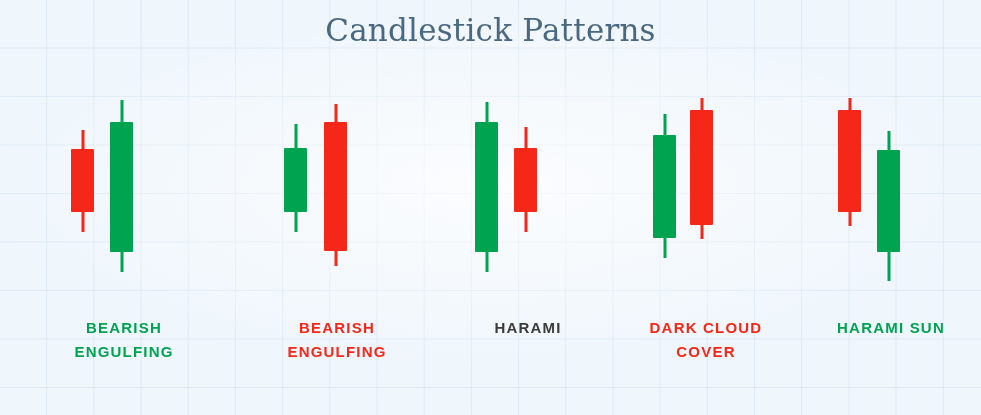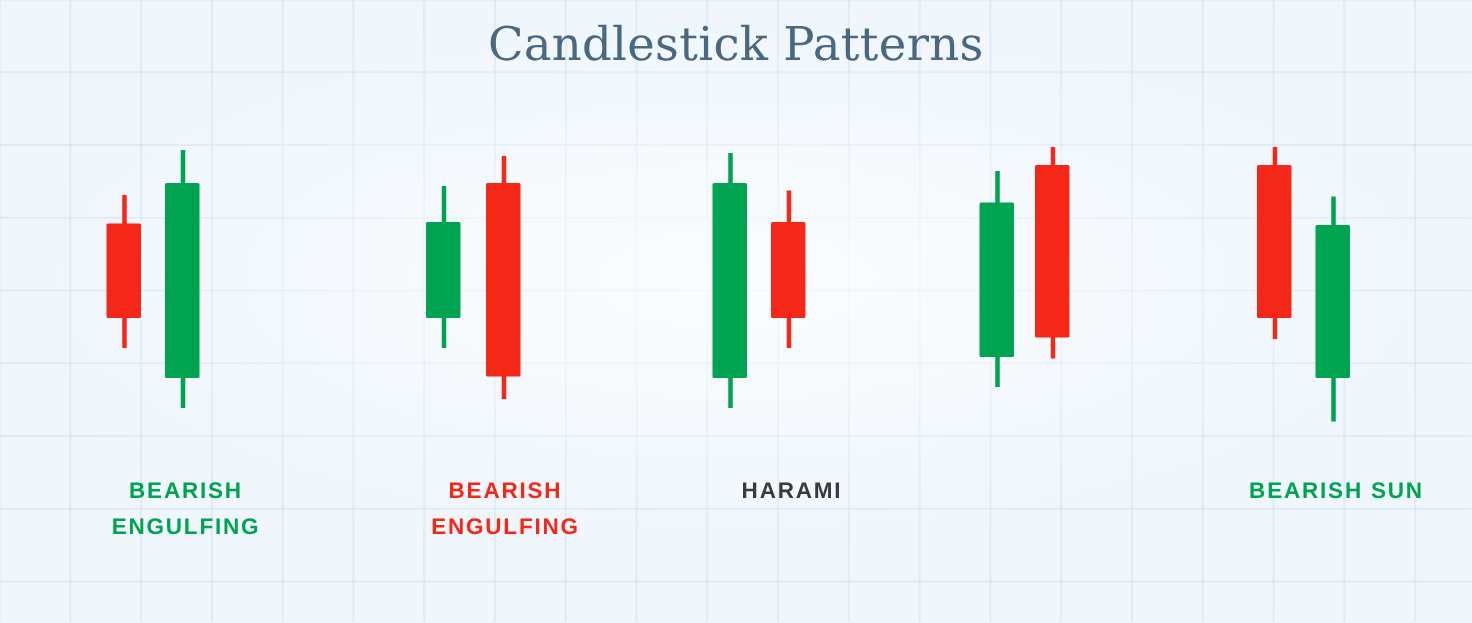--- a/index.html
+++ b/index.html
@@ -184,32 +184,34 @@
           <div class="candle up" style="left: 27px;">
             <div class="wick" style="top: 114px; height: 144px;"></div>
             <div class="body" style="top: 135px; height: 103px;"></div>
           </div>
           <div class="candle down" style="left: 64px;">
             <div class="wick" style="top: 98px; height: 141px;"></div>
             <div class="body" style="top: 110px; height: 115px;"></div>
           </div>
         </div>
         <div class="pattern-label bearish">
+          <span class="lbl-line">DARK CLOUD</span>
+          <span class="lbl-line">COVER</span>
         </div>
       </div>
       <div class="pattern-group" style="left: 811px; width: 160px;">
         <div class="candle-area">
           <div class="candle down" style="left: 27px;">
             <div class="wick" style="top: 98px; height: 128px;"></div>
             <div class="body" style="top: 110px; height: 102px;"></div>
           </div>
           <div class="candle up" style="left: 66px;">
             <div class="wick" style="top: 131px; height: 150px;"></div>
             <div class="body" style="top: 150px; height: 102px;"></div>
           </div>
         </div>
         <div class="pattern-label bullish">
-          <span class="lbl-line">BEARISH SUN</span>
+          <span class="lbl-line">HARAMI SUN</span>
         </div>
       </div>
     </div>
 
 </div>
 
 </body></html>

